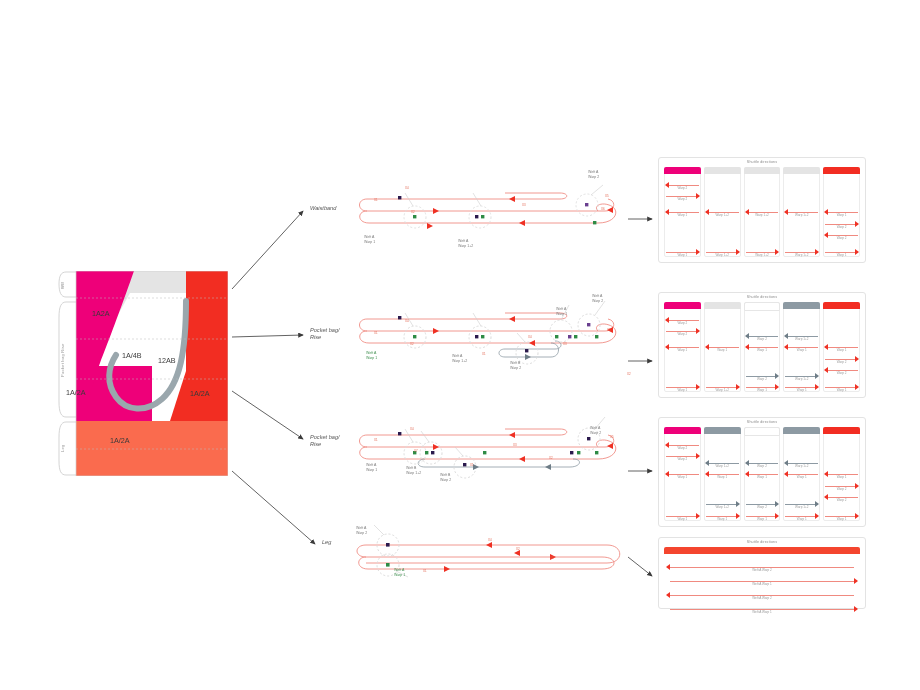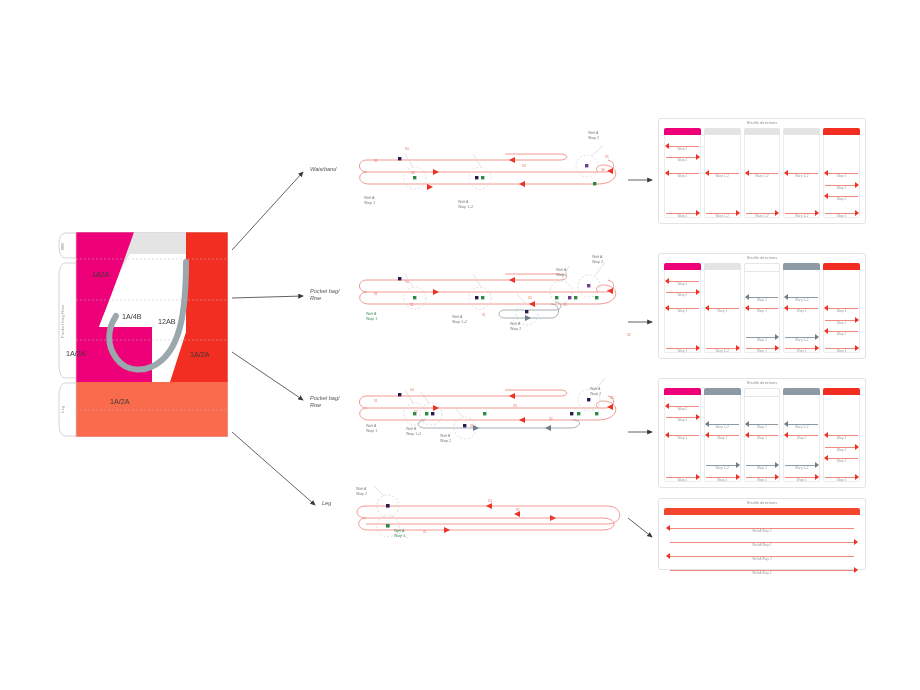--- a/index.html
+++ b/index.html
@@ -1,18 +1,18 @@
 <!DOCTYPE html>
 <html><head>
 <meta charset="utf-8">
 <style>
   html,body{margin:0;padding:0;background:#fff;}
   body{width:920px;height:690px;position:relative;overflow:hidden;
        font-family:"Liberation Sans",sans-serif;color:#6b6b6b;}
-  .canvas{position:absolute;inset:0;}
+  .canvas{position:absolute;inset:0;margin-top:39px;}
 
   
   #garment{position:absolute;left:30px;top:232px;width:198px;height:205px;}
   .gm-svg{position:absolute;left:0;top:0;}
   .gm-label{position:absolute;font-size:4.2px;letter-spacing:.2px;
             color:#9a9a9a;writing-mode:vertical-rl;transform:rotate(180deg);
             text-align:center;}
   .gm-code{position:absolute;font-size:7.2px;color:#3a3a3a;white-space:nowrap;}
 
   

